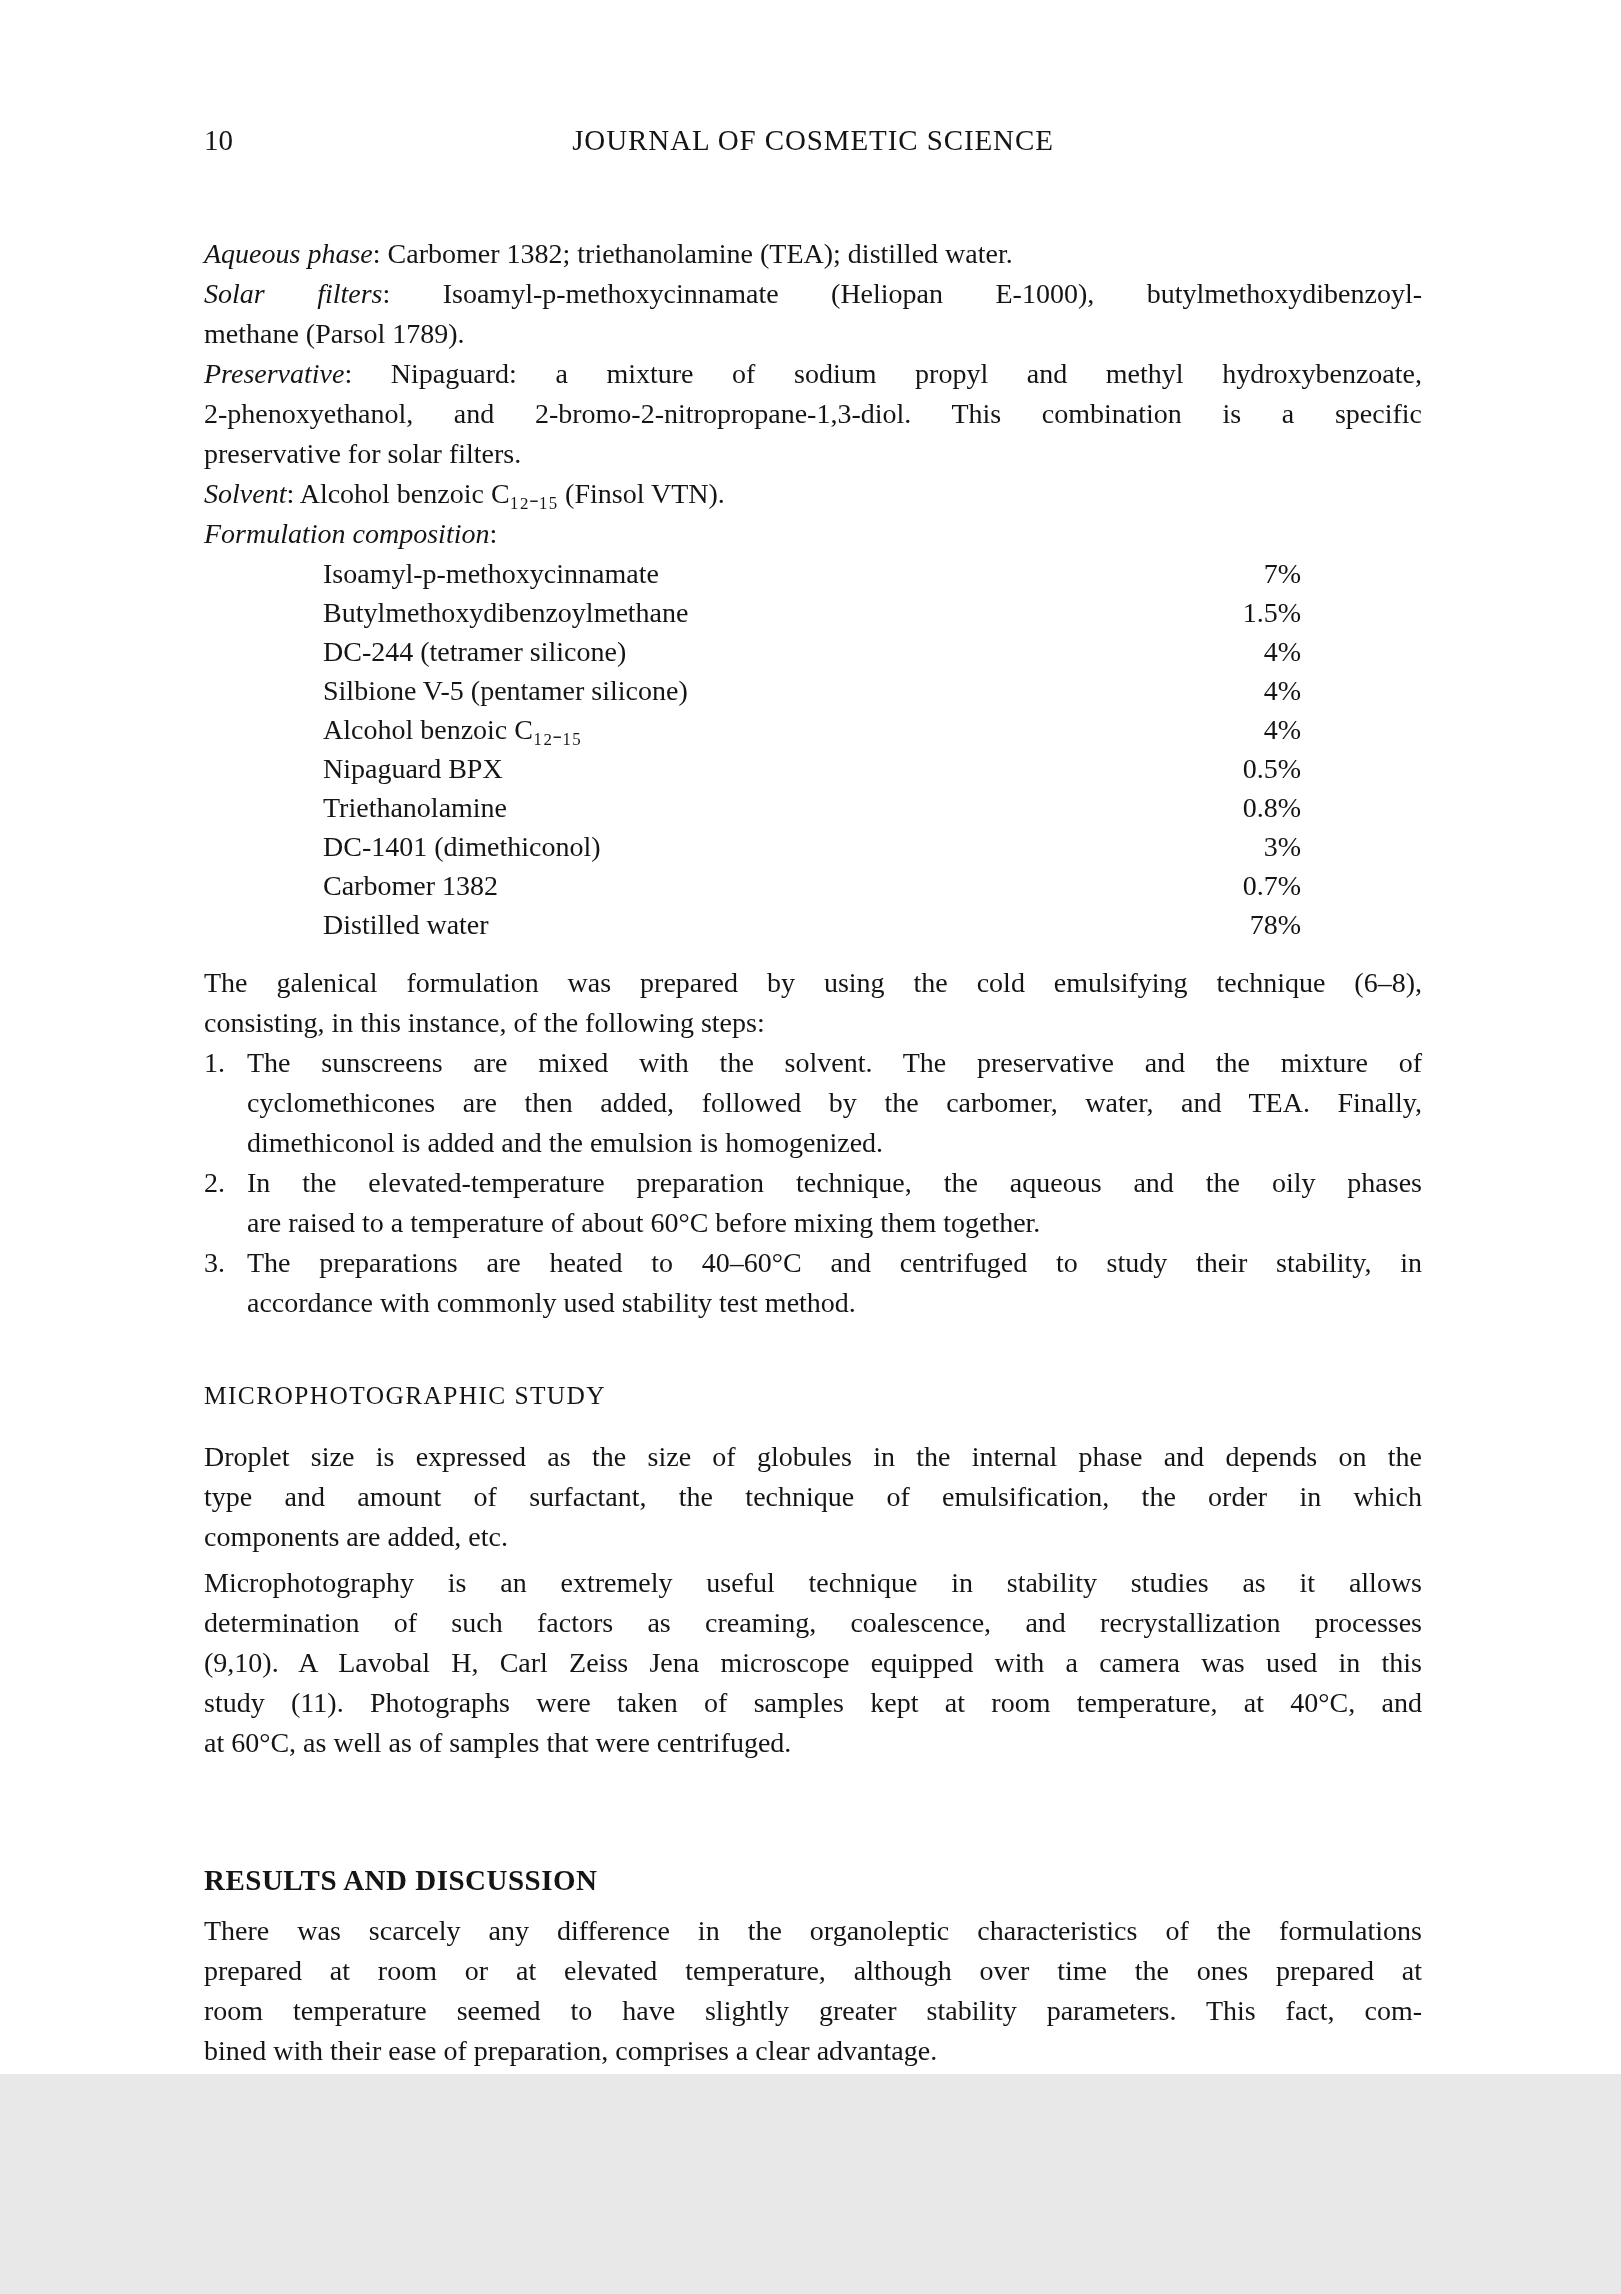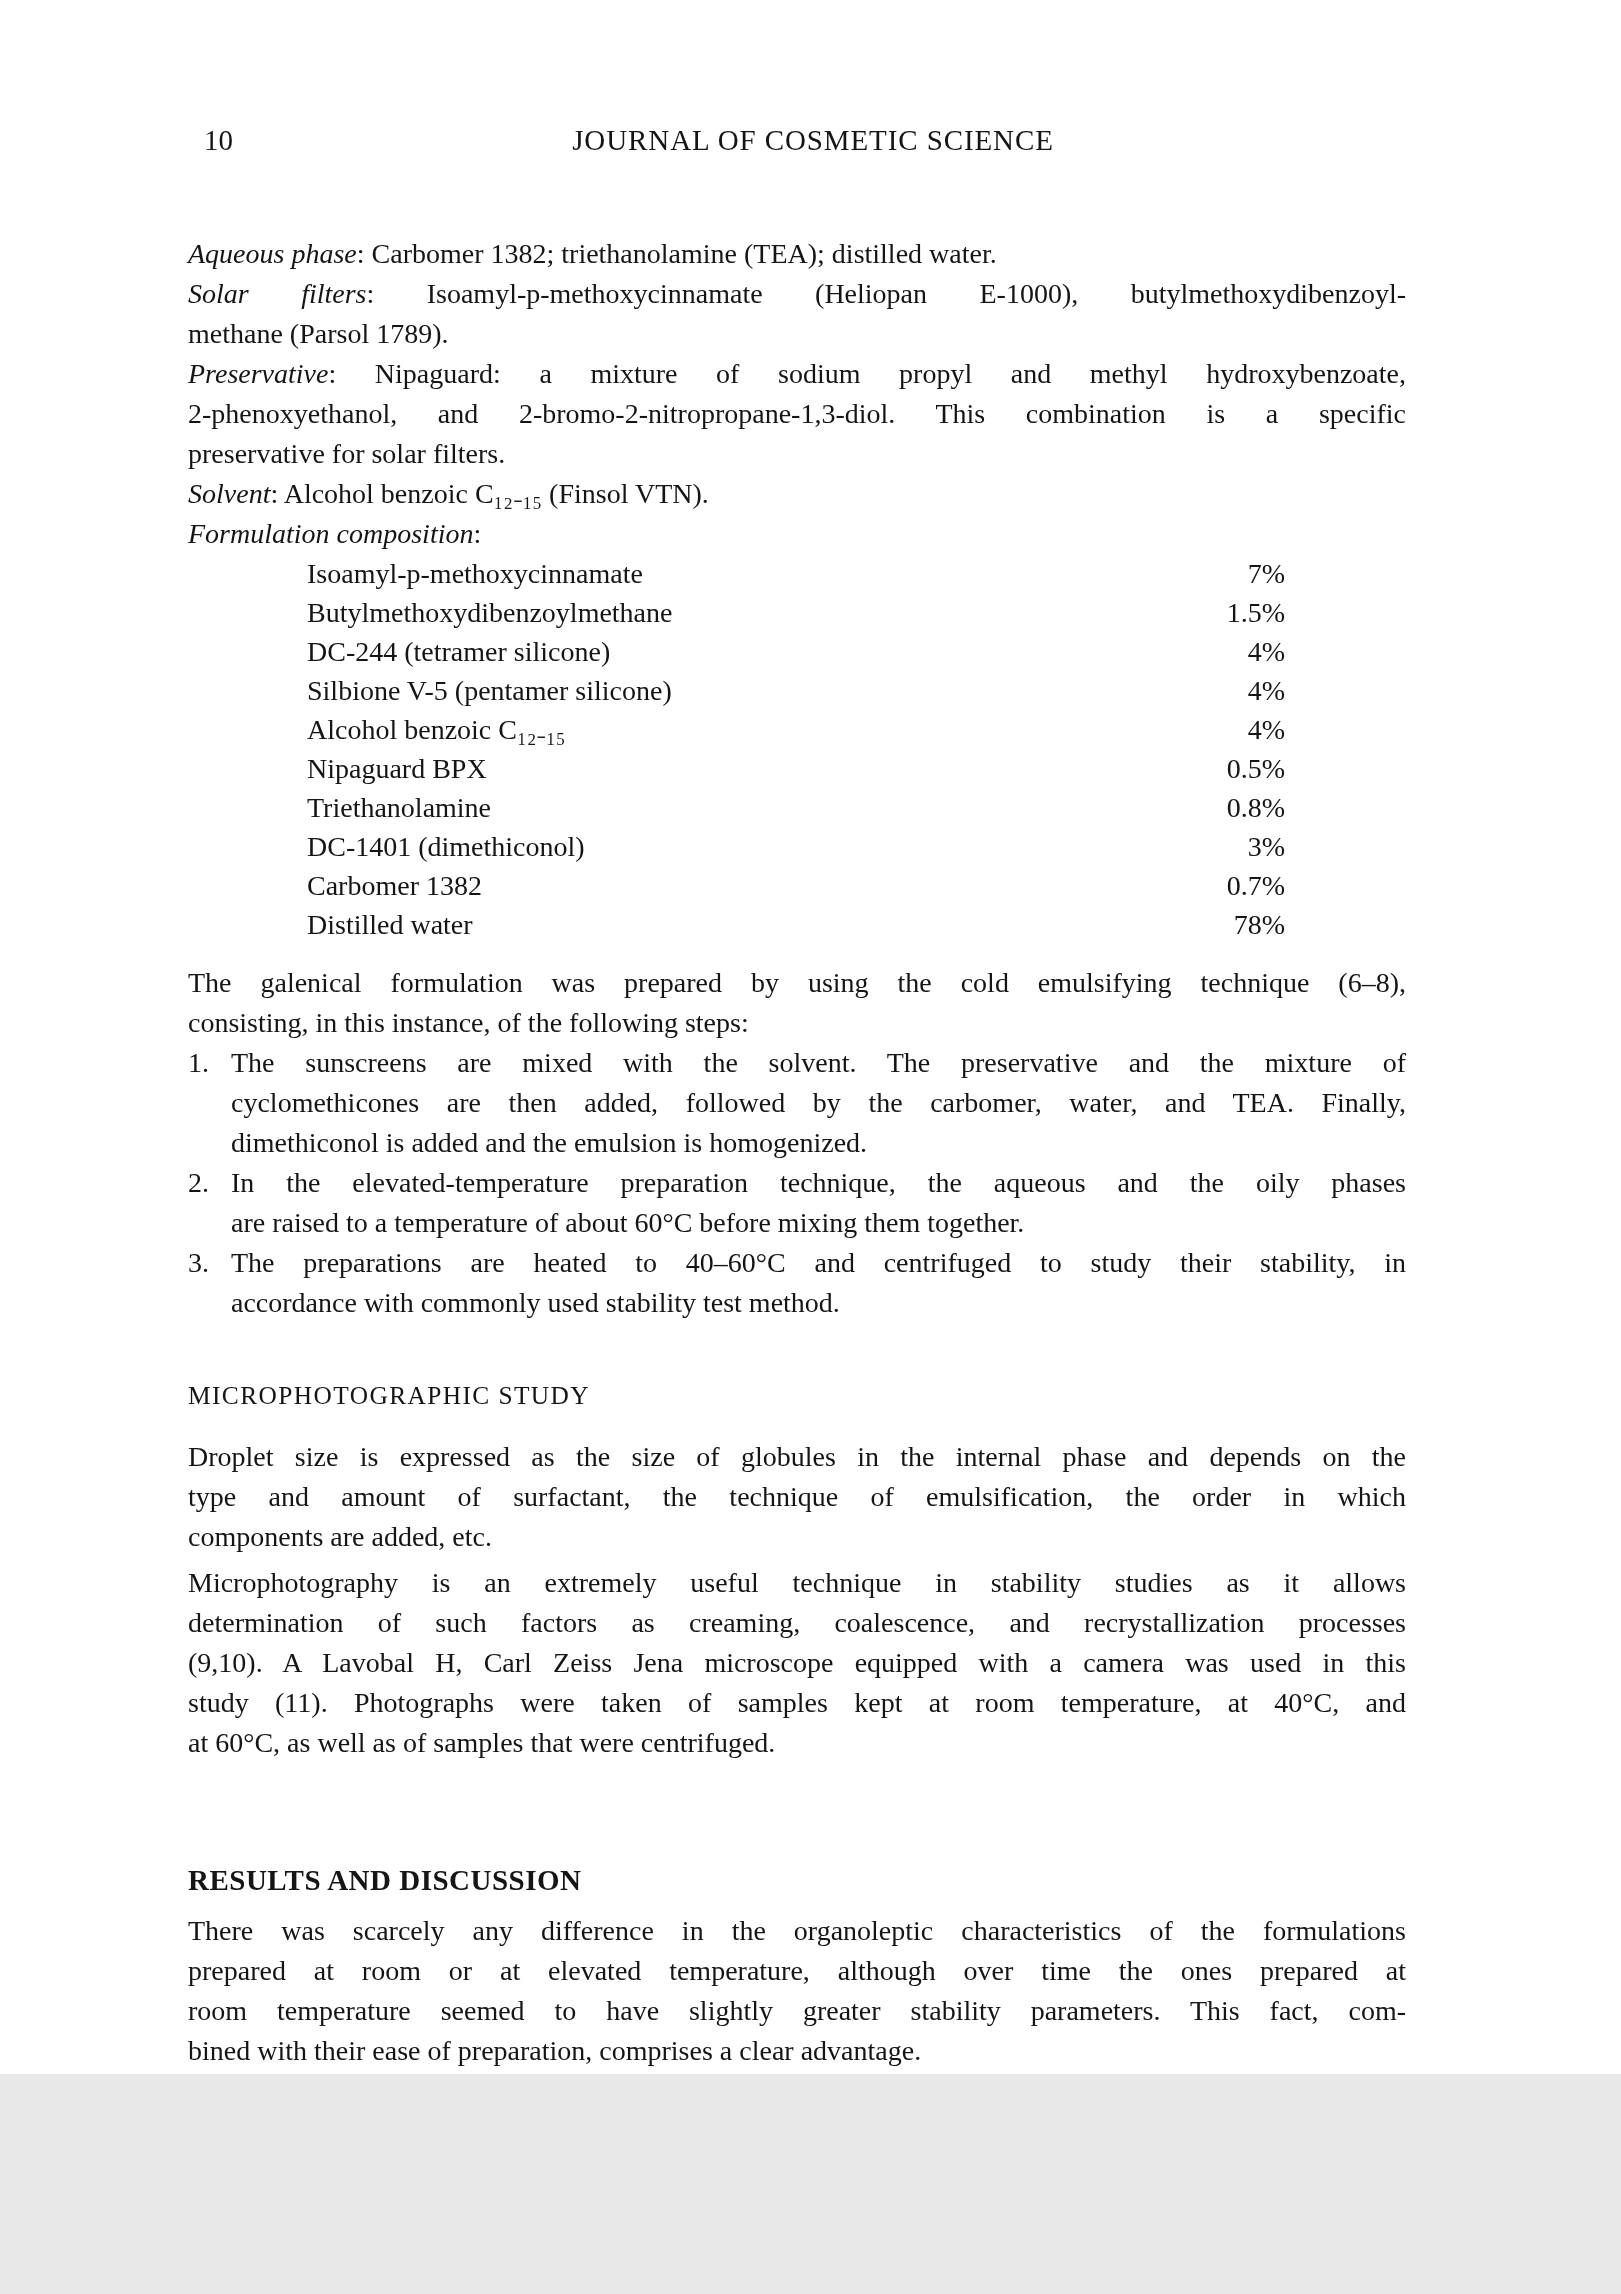--- a/index.html
+++ b/index.html
@@ -24,21 +24,21 @@
     left: 204px;
     top: 122px;
     width: 1218px;
     text-align: center;
     font-size: 29px;
     line-height: 36px;
     letter-spacing: 0.9px;
   }
   .content {
     position: absolute;
-    left: 188px;
+    left: 204px;
     top: 234px;
     width: 1218px;
     font-size: 28px;
     line-height: 40px;
   }
   .para { margin: 0; }
   .tline { text-align: justify; text-align-last: justify; }
   .tline.last { text-align-last: left; }
   .tline i { font-style: italic; }
 

